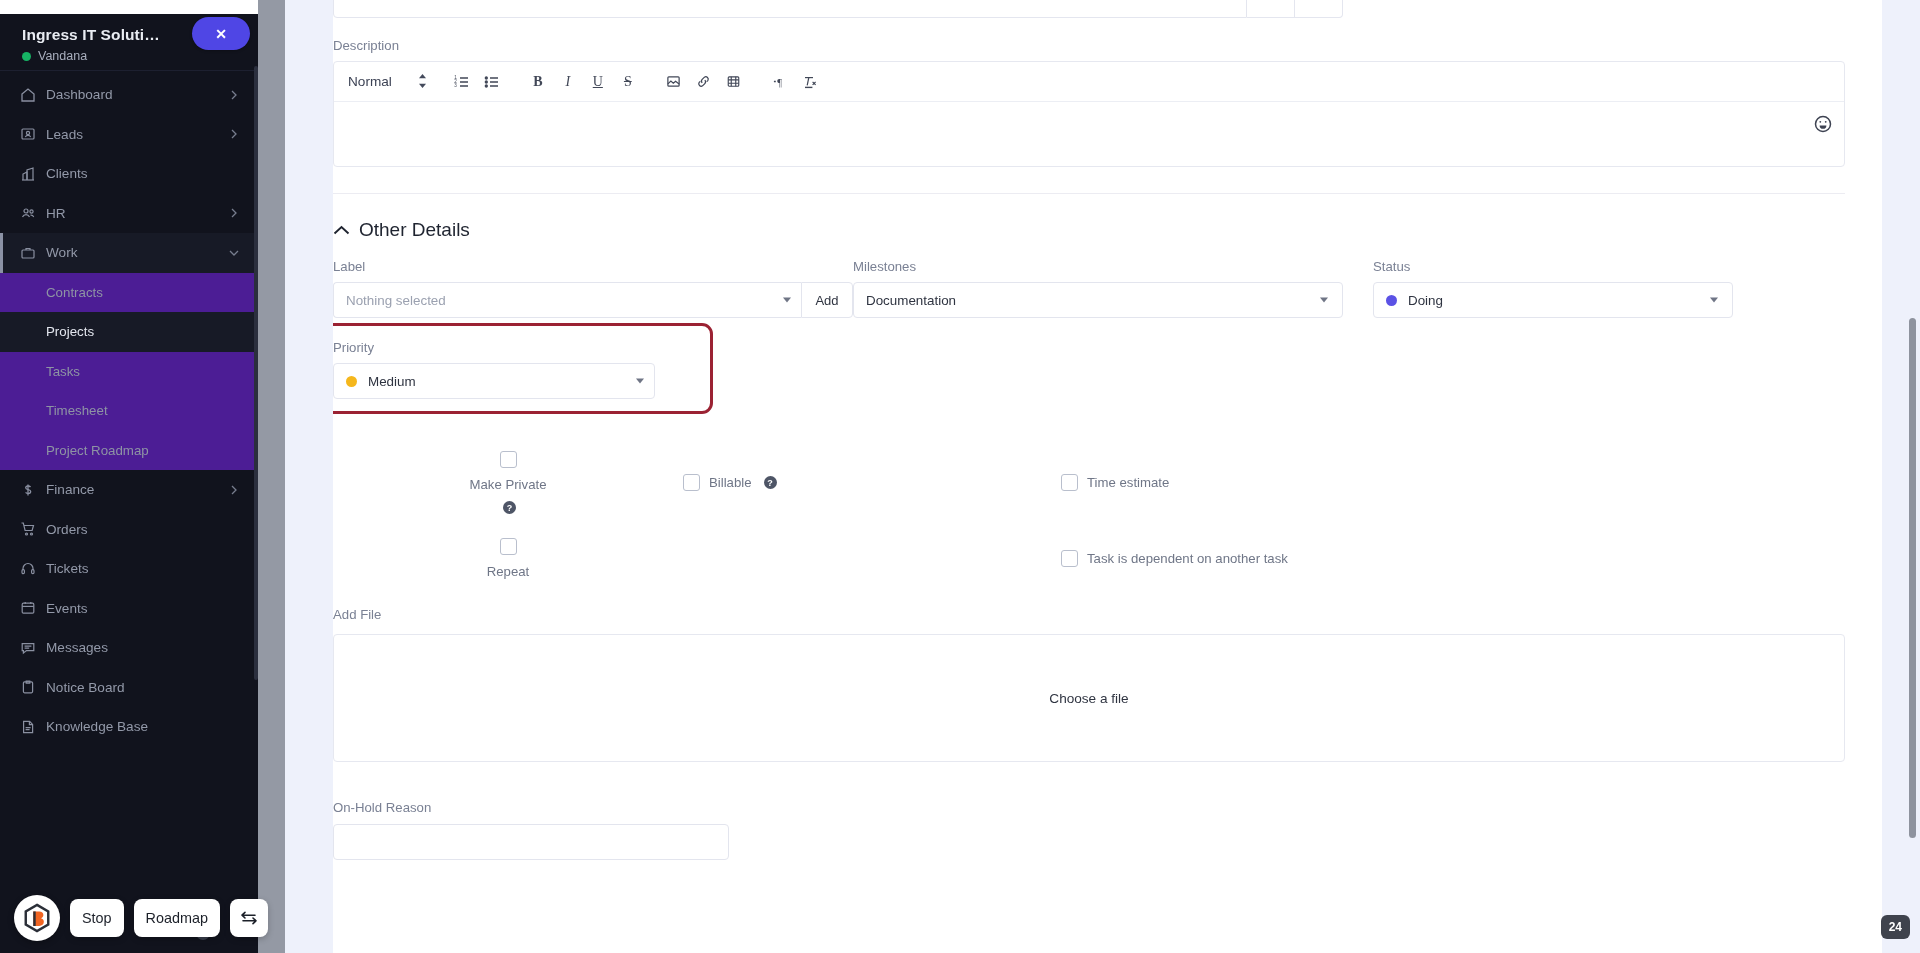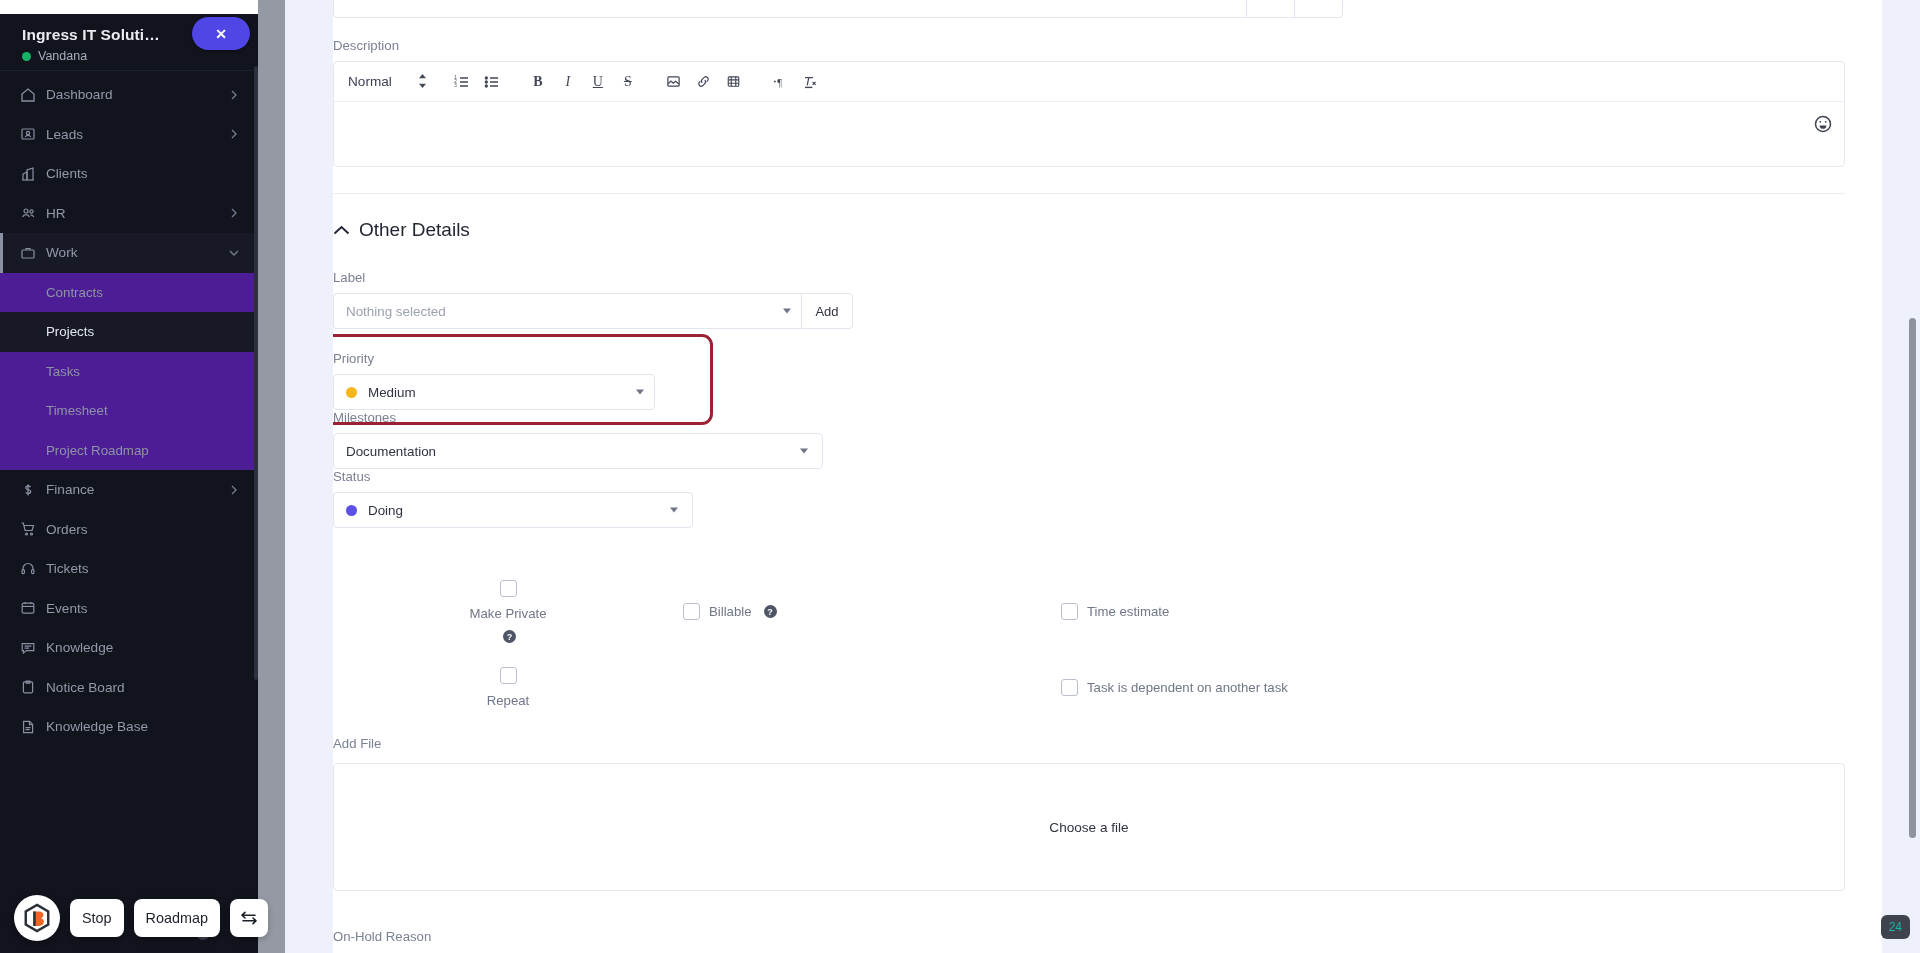--- a/index.html
+++ b/index.html
@@ -153,21 +153,21 @@
   }
 
   .section-divider { height:1px; background:#ececf2; margin-top: 26px; }
 
   .other-details {
     display:flex; align-items:center; gap:9px;
     font-size: 19px; color:#1f2430; font-weight:400;
     margin-top: 25px; cursor:pointer;
   }
 
-  .row3 { display:flex; margin-top: 29px; flex-direction: column; }
+  .row3 { display:flex; margin-top: 18px; }
   .col { }
   .col-label { width: 520px; }
   .col-mile { width: 520px; margin-left: 0px; }
   .col-status { width: 365px; }
 
   .sel {
     height: 36px; border:1px solid #e3e5ee; border-radius:4px; background:#fff;
     display:flex; align-items:center; padding: 0 12px;
     font-size: 13.4px; color:#2f3441; position:relative;
   }
@@ -244,22 +244,22 @@
     padding: 0 12px; font-size: 14.4px; color:#1c2029;
     box-shadow: 0 2px 6px rgba(0,0,0,.22); cursor:pointer;
   }
   .bot-icon-btn {
     width: 38px; height: 38px; background:#fff; border-radius:8px;
     display:flex; align-items:center; justify-content:center;
     box-shadow: 0 2px 6px rgba(0,0,0,.22); cursor:pointer; color:#1c2029;
   }
   .badge-24 {
     position:absolute; right: 10px; bottom: 14px;
-    background:#3f434d; color:#14b8a6; border-radius:6px;
-    font-size: 12px; font-weight:400;
+    background:#3f434d; color:#ffffff; border-radius:6px;
+    font-size: 12px; font-weight:700;
     padding: 5px 8px; z-index: 60;
   }
   .mini-q {
     position:absolute; left: 196px; bottom: 13px;
     width:14px;height:14px;border-radius:50%;background:#3a3f4c;color:#99a;
     font-size:9px;display:flex;align-items:center;justify-content:center; z-index:55;
   }
 </style>
 </head>
 <body>
@@ -408,21 +408,21 @@
         <span class="lbl">Events</span>
       </div>
 
       <div class="nav-item">
         <span class="ico">
           <svg width="16" height="16" viewBox="0 0 16 16" fill="none" stroke="currentColor" stroke-width="1.2">
               <path d="M2.2 3.6h11.6v7H6.5L3.4 13v-2.4H2.2z"></path>
               <path d="M4.6 6.2h6.8M4.6 8.2h4.6"></path>
             </svg>
         </span>
-        <span class="lbl">Knowledge</span>
+        <span class="lbl">Messages</span>
       </div>
 
       <div class="nav-item">
         <span class="ico">
           <svg width="16" height="16" viewBox="0 0 16 16" fill="none" stroke="currentColor" stroke-width="1.2">
               <rect x="3.4" y="2.8" width="9.2" height="11" rx="1.2"></rect>
               <path d="M6.2 2.2h3.6v2H6.2z"></path>
             </svg>
         </span>
         <span class="lbl">Notice Board</span>

